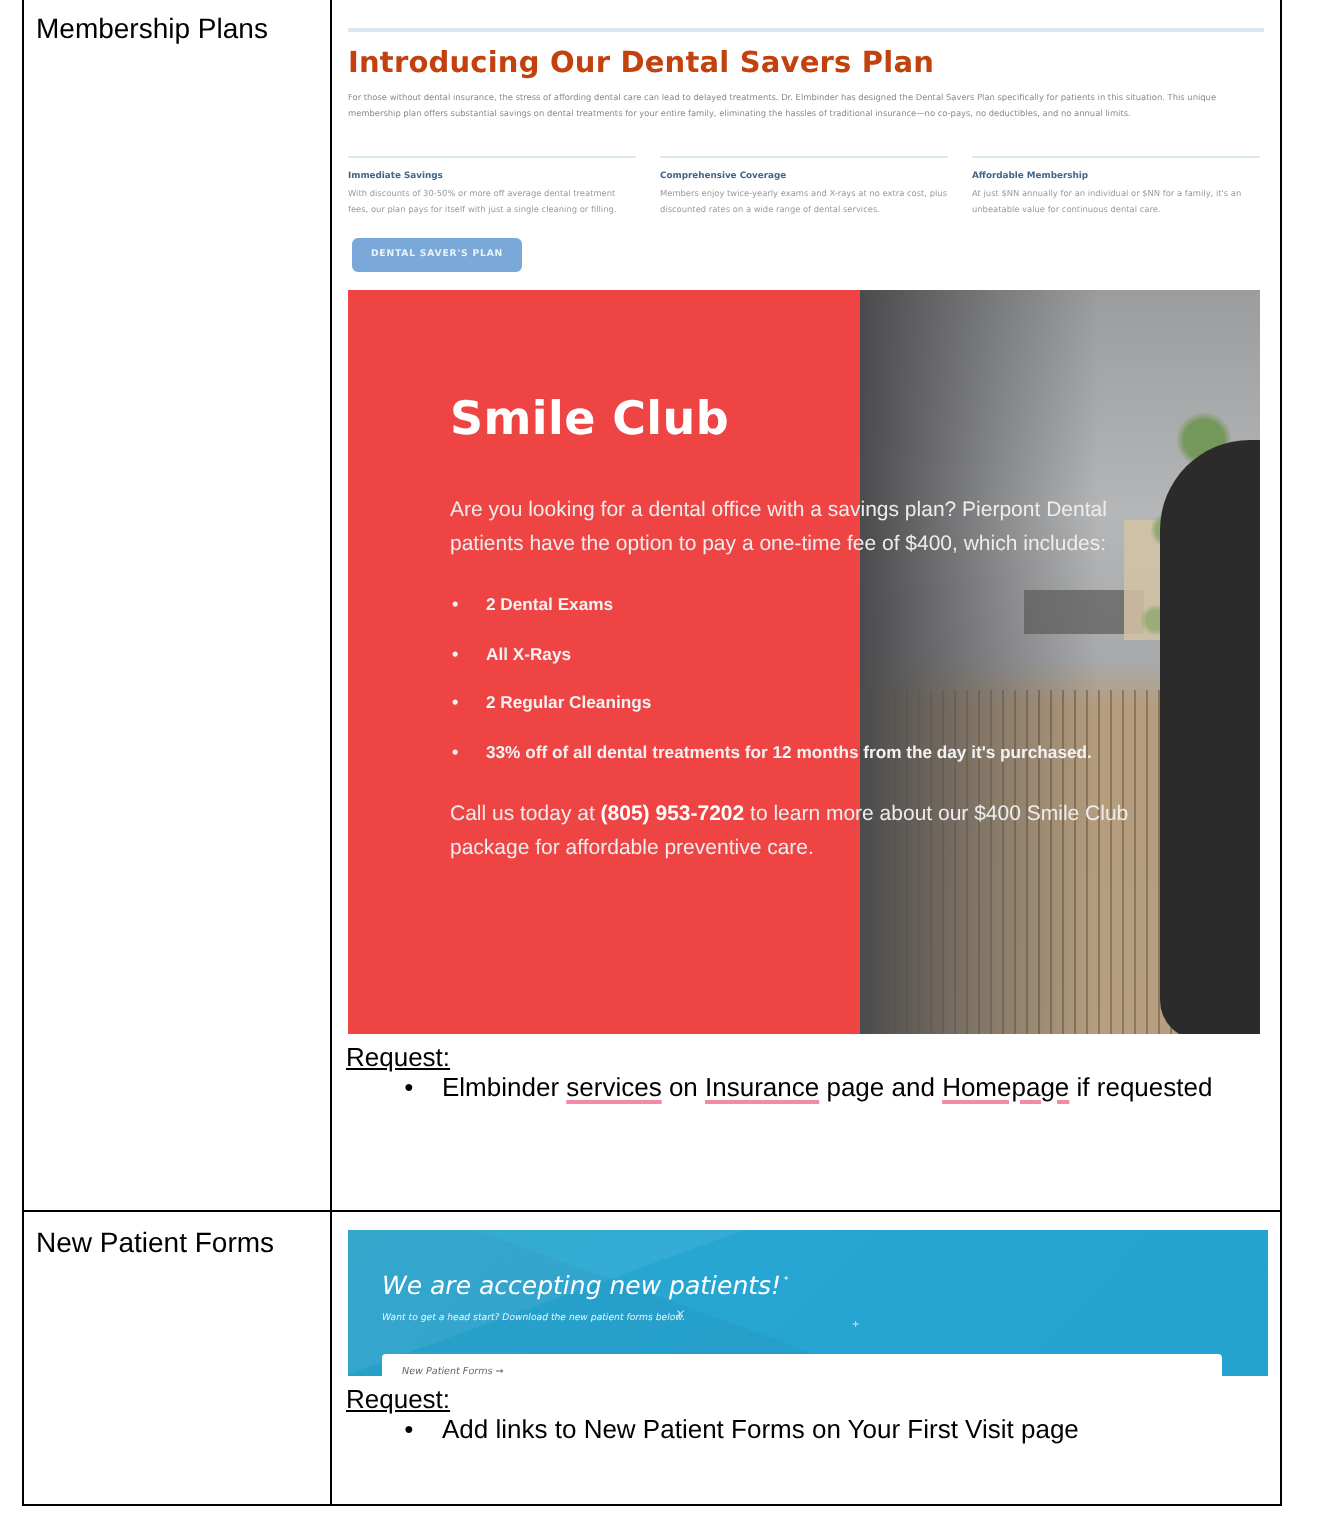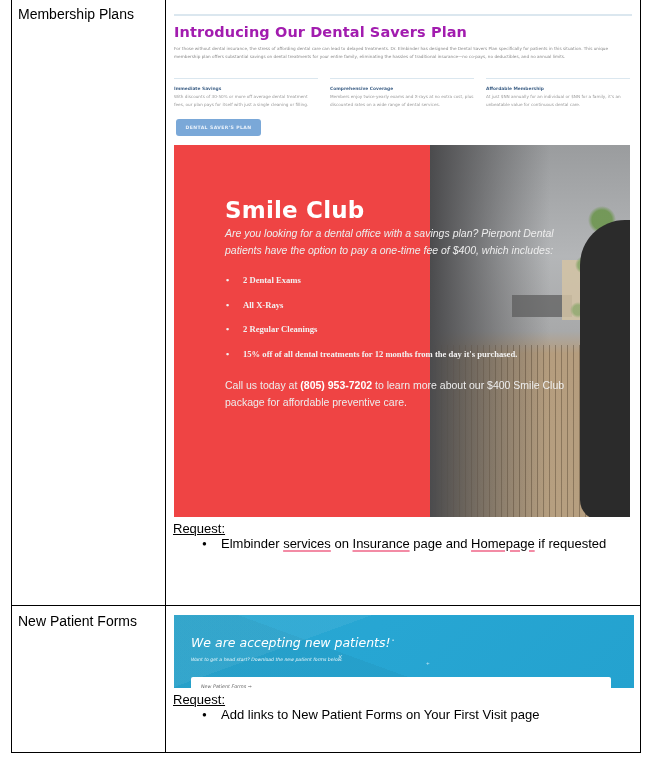--- a/index.html
+++ b/index.html
@@ -15,21 +15,21 @@
     .content-cell { padding: 0 4px 0 7px; }
 
     
     .row1 .content-cell { height: 607px; }
     .savers {
       width: 460px; margin-left: 1px; padding-top: 15px; background: #fff;
     }
     .savers-rule { height: 2px; background: #dbe7ef; margin: 0 2px 0 0; }
     .savers-title {
       font-family: "DejaVu Sans", sans-serif; font-weight: bold;
-      color: #a21caf; font-size: 14.5px; margin-top: 8px; letter-spacing: 0.1px;
+      color: #c2410c; font-size: 14.5px; margin-top: 8px; letter-spacing: 0.1px;
     }
     .savers-intro {
       font-family: "DejaVu Sans", sans-serif; font-size: 4.2px; line-height: 8px;
       color: #8a8a8a; margin-top: 5px; width: 455px;
     }
     .savers-cols { display: flex; gap: 12px; margin-top: 17px; }
     .savers-col { width: 144px; }
     .savers-col .col-rule { height: 1px; background: #dbe7ef; margin-bottom: 7px; }
     .col-head {
       font-family: "DejaVu Sans", sans-serif; font-size: 4.4px; color: #44658a; font-weight: bold;
@@ -68,24 +68,24 @@
                   radial-gradient(circle at 40% 50%, rgba(120,160,90,0.7) 0 6px, transparent 9px),
                   radial-gradient(circle at 30% 80%, rgba(120,160,90,0.6) 0 5px, transparent 8px);
     }
     .person {
       position: absolute; right: -30px; top: 75px; width: 80px; height: 300px;
       background: #2b2b2b; border-radius: 45px 0 0 20px;
     }
 
     .smile-content { position: absolute; left: 51px; top: 52px; width: 330px; color: #fff; }
     .smile-title { font-family: "DejaVu Sans", sans-serif; font-size: 23px; font-weight: bold; letter-spacing: 0.2px; }
-    .smile-intro { font-family: "Liberation Sans", sans-serif; font-size: 10.5px; line-height: 17px; margin-top: 2px; color: #ededed; width: 345px; font-style: italic; }
+    .smile-intro { font-family: "Liberation Sans", sans-serif; font-size: 10.5px; line-height: 17px; margin-top: 24px; color: #ededed; width: 345px; }
     .smile-list { list-style: none; margin-top: 14px; }
     .smile-list li {
-      position: relative; padding-left: 18px; font-family: Liberation Serif, serif;
+      position: relative; padding-left: 18px; font-family: Liberation Sans, sans-serif;
       font-size: 8.6px; font-weight: bold; line-height: 15px; margin-bottom: 9.5px; color: #f2f2f2;
     }
     .smile-list li::before { content: "\2022"; position: absolute; left: 1px; top: 0; font-size: 9px; }
     .smile-cta { font-family: "Liberation Sans", sans-serif; font-size: 10.5px; line-height: 17px; margin-top: 15px; color: #ededed; width: 345px; }
     .smile-cta b { color: #fff; margin-top: 16px; }
 
     .request { font-family: "Liberation Sans", sans-serif; font-size: 13px; margin-top: 4px; }
     .request-label { text-decoration: underline; }
     .request-list { list-style: none; margin-top: 0; padding-left: 29px; }
     .request-list li { position: relative; padding-left: 19px; line-height: 15px; }
@@ -156,21 +156,21 @@
         <div class="slats"></div>
         <div class="leaves"></div>
         <div class="person"></div>
         <div class="smile-content">
           <div class="smile-title">Smile Club</div>
           <div class="smile-intro">Are you looking for a dental office with a savings plan? Pierpont Dental patients have the option to pay a one-time fee of $400, which includes:</div>
           <ul class="smile-list">
             <li>2 Dental Exams</li>
             <li>All X-Rays</li>
             <li>2 Regular Cleanings</li>
-            <li>15% off of all dental treatments for 12 months from the day it's purchased.</li>
+            <li>33% off of all dental treatments for 12 months from the day it's purchased.</li>
           </ul>
           <div class="smile-cta"><span>Call us today at </span><b>(805) 953-7202</b><span> to learn more about our $400 Smile Club package for affordable preventive care.</span></div>
         </div>
       </div>
 
       <div class="request">
         <div class="request-label">Request:</div>
         <ul class="request-list">
           <li><span>Elmbinder </span><span class="squiggle">services</span><span> on </span><span class="squiggle">Insurance</span><span> page and </span><span class="squiggle">Homepage</span><span> if requested</span></li>
         </ul>

